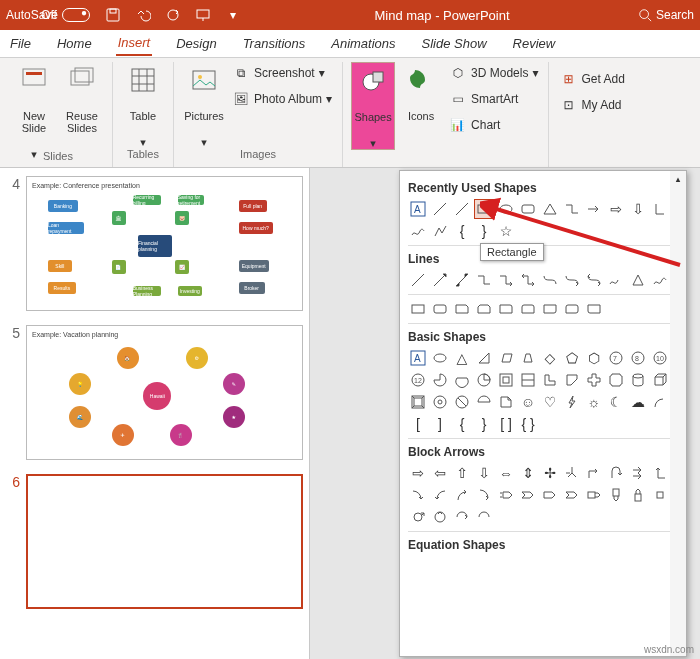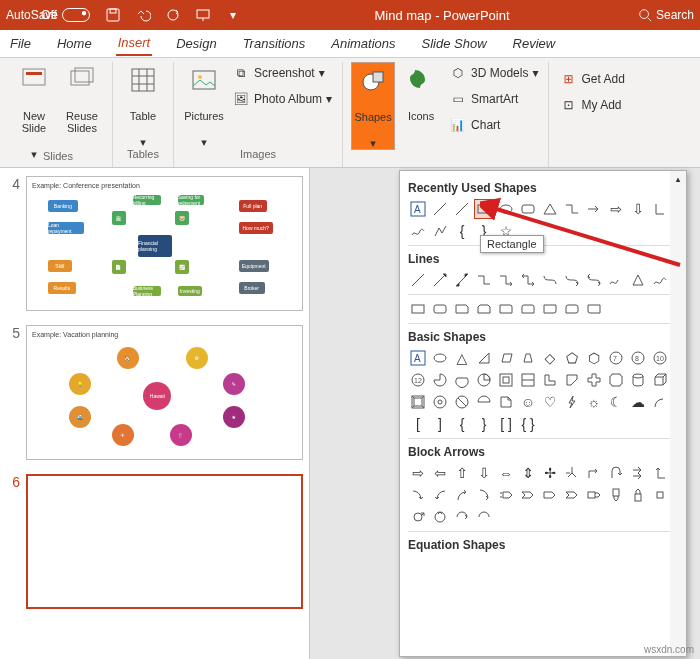--- a/index.html
+++ b/index.html
@@ -23,21 +23,21 @@
 
 .ribbon { background:#f3f2f1; height:110px; display:flex; padding:4px 4px 0 4px; border-bottom:1px solid #c8c8c8; }
 .group { display:flex; flex-direction:column; align-items:center; padding:0 8px; border-right:1px solid #d8d8d8; }
 .group-items { display:flex; gap:4px; height:88px; align-items:flex-start; }
 .group-label { font-size:11px; color:#666; margin-top:auto; padding-bottom:10px; }
 .big-btn { width:44px; display:flex; flex-direction:column; align-items:center; gap:14px; font-size:11px; line-height:1.1; text-align:center; cursor:pointer; padding-top:2px; }
 .big-btn .ico { width:32px; height:32px; display:flex; align-items:center; justify-content:center; }
 .col { display:flex; flex-direction:column; gap:4px; }
 .small-btn { display:flex; align-items:center; gap:4px; font-size:12px; cursor:pointer; padding:2px; }
 .small-btn .ico { width:18px; height:18px; display:flex; align-items:center; justify-content:center; }
-.big-btn.active { background:#f97316; border:1px solid #c0a090; }
+.big-btn.active { background:#ec4899; border:1px solid #c0a090; }
 
 
 .workspace { display:flex; height:491px; }
 .thumbs { width:310px; background:#fff; border-right:1px solid #c8c8c8; padding:8px 6px; overflow:hidden; }
 .thumb-row { display:flex; gap:6px; margin-bottom:14px; }
 .thumb-num { width:14px; text-align:right; font-size:14px; color:#666; }
 .thumb-num.sel { color:#c43e1c; }
 .thumb { flex:1; background:#fff; border:1px solid #bbb; height:135px; padding:5px; position:relative; font-size:6px; }
 .thumb.sel { border:2px solid #c43e1c; }
 .thumb-title { font-size:7px; color:#444; margin-bottom:2px; }
@@ -749,21 +749,21 @@
       </div>
     <div class="shape">
         <svg width="16" height="16" fill="none" stroke="#555">
           <path d="M3 8a5 5 0 0110 0"></path>
         </svg>
       </div>
   </div>
   <hr>
   <div class="sect-title">Equation Shapes</div>
 
-  <div class="tooltip" style="left:80px;top:64px">Rectangle</div>
+  <div class="tooltip" style="left:80px;top:72px">Rectangle</div>
 </div>
 
 <svg class="arrow-anno" style="left:480px;top:195px" width="210" height="100">
   <defs>
       <marker id="ah" markerWidth="10" markerHeight="10" refX="2" refY="3" orient="auto">
         <path d="M0 0L6 3L0 6z" fill="#d62020"></path>
       </marker>
     </defs>
   <line x1="200" y1="70" x2="10" y2="12" stroke="#d62020" stroke-width="4" marker-end="url(#ah)"></line>
 </svg>

